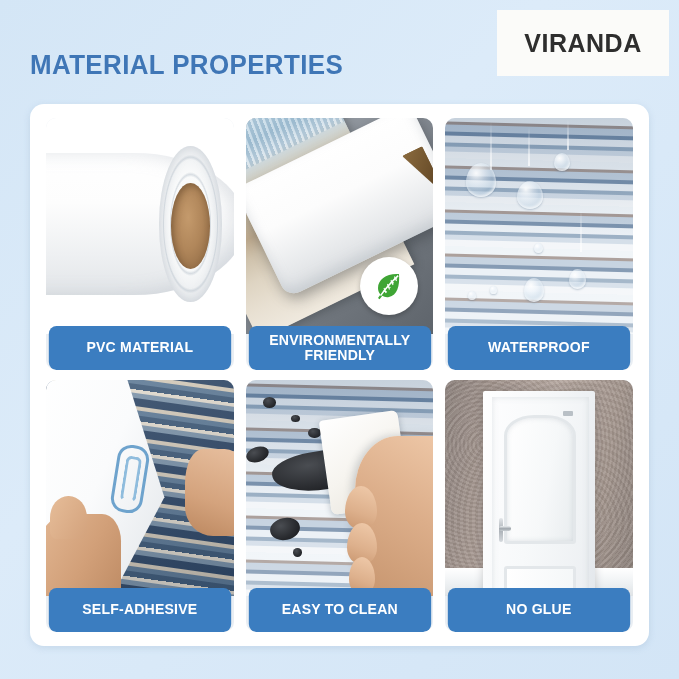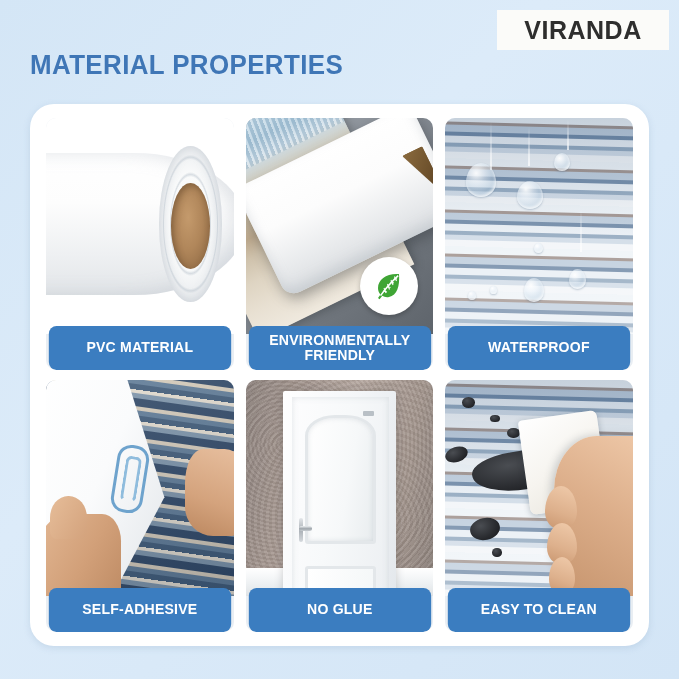--- a/index.html
+++ b/index.html
@@ -20,21 +20,21 @@
     background: linear-gradient(135deg, #d4e6f6 0%, #dcebf9 40%, #d3e5f6 100%);
     box-sizing: border-box;
   }
 
   
   .brand-box {
     position: absolute;
     top: 10px;
     left: 497px;
     width: 172px;
-    height: 40px;
+    height: 66px;
     background: #fbfbf9;
     display: flex;
     align-items: center;
     justify-content: center;
   }
   .brand-text {
     font-family: "Liberation Sans", sans-serif;
     font-weight: bold;
     font-size: 25px;
     letter-spacing: 0.5px;
@@ -55,21 +55,21 @@
   }
 
   
   .panel {
     position: absolute;
     left: 30px;
     top: 104px;
     width: 619px;
     height: 542px;
     background: #ffffff;
-    border-radius: 24px;
+    border-radius: 14px;
     box-shadow: 0 2px 7px rgba(120,150,180,0.22);
     box-sizing: border-box;
   }
 
   
   .grid {
     position: absolute;
     left: 16px;
     top: 14px;
     width: 587px;
@@ -555,52 +555,52 @@
           <div class="adh-hand-right"></div>
           <div class="adh-peel"></div>
           <div class="adh-clip"></div>
           <div class="adh-hand-left"></div>
         </div>
         <div class="card-label">SELF-ADHESIVE</div>
       </div>
 
       <div class="card">
         <div class="card-media">
-          <div class="door-wall"></div>
-          <div class="door-baseboard"></div>
-          <div class="door-frame">
-            <div class="door-slab">
-              <div class="door-vent"></div>
-              <div class="door-panel-top"></div>
-              <div class="door-panel-bot"></div>
-              <div class="door-handle">
-                <div class="plate"></div>
-                <div class="lever"></div>
-              </div>
-            </div>
-          </div>
-        </div>
-        <div class="card-label">NO GLUE</div>
-      </div>
-
-      <div class="card">
-        <div class="card-media">
           <div class="stripe-bg"></div>
           <div class="stripe-shade"></div>
           <div class="stain" style="left:14%;top:33%;width:52%;height:18%;border-radius:46% 50% 50% 60%;transform:rotate(-9deg);"></div>
           <div class="stain" style="left:13%;top:64%;width:16%;height:10%;transform:rotate(-12deg);"></div>
           <div class="stain" style="left:9%;top:8%;width:7%;height:5%;"></div>
           <div class="stain" style="left:24%;top:16%;width:5%;height:3.5%;"></div>
           <div class="stain" style="left:33%;top:22%;width:7%;height:5%;"></div>
           <div class="stain" style="left:25%;top:78%;width:5%;height:4%;"></div>
           <div class="stain" style="left:0%;top:31%;width:12%;height:7%;transform:rotate(-18deg);"></div>
           <div class="clean-cloth"></div>
           <div class="clean-hand"></div>
           <div class="clean-finger" style="right:30%;top:49%;width:17%;height:20%;"></div>
           <div class="clean-finger" style="right:30%;top:66%;width:16%;height:19%;"></div>
           <div class="clean-finger" style="right:31%;top:82%;width:14%;height:17%;"></div>
         </div>
         <div class="card-label">EASY TO CLEAN</div>
       </div>
 
+      <div class="card">
+        <div class="card-media">
+          <div class="door-wall"></div>
+          <div class="door-baseboard"></div>
+          <div class="door-frame">
+            <div class="door-slab">
+              <div class="door-vent"></div>
+              <div class="door-panel-top"></div>
+              <div class="door-panel-bot"></div>
+              <div class="door-handle">
+                <div class="plate"></div>
+                <div class="lever"></div>
+              </div>
+            </div>
+          </div>
+        </div>
+        <div class="card-label">NO GLUE</div>
+      </div>
+
     </div>
   </div>
 </div>
 
 </body></html>

